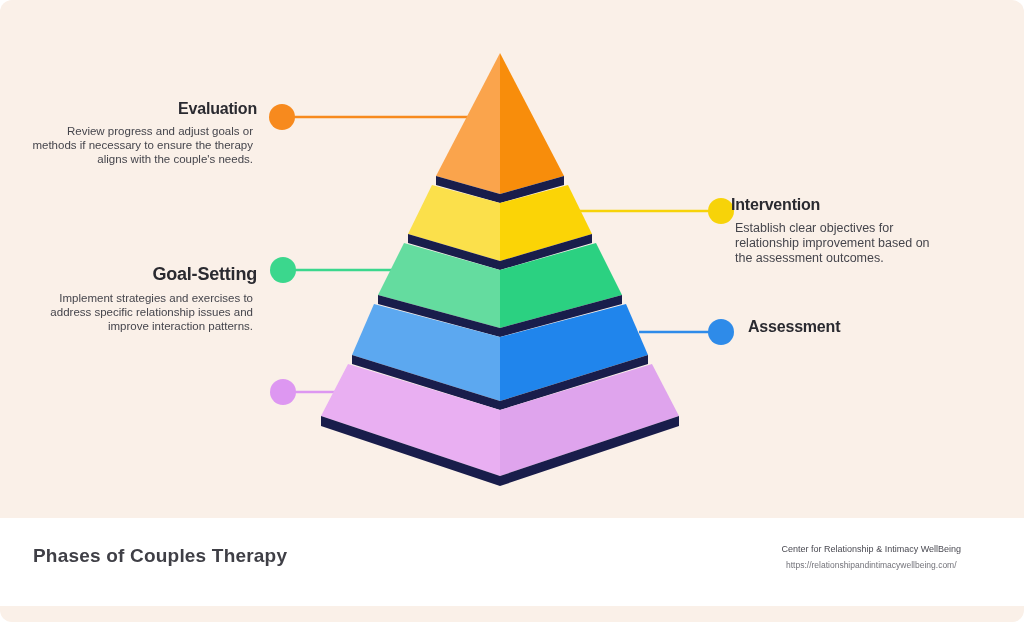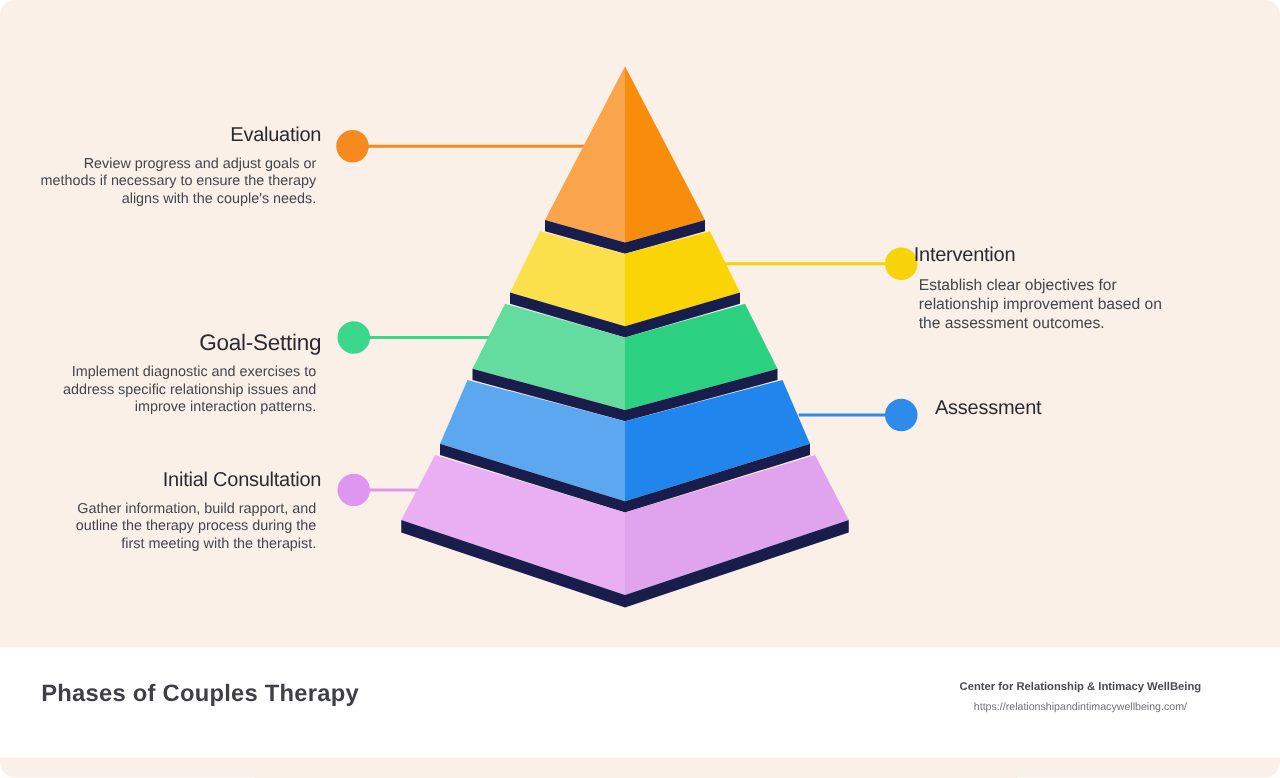--- a/index.html
+++ b/index.html
@@ -6,39 +6,39 @@
   .stage{
     position:relative;width:1024px;height:622px;overflow:hidden;
     background:#FAF0E8;border-radius:12px;
     font-family:"Liberation Sans",sans-serif;
   }
   .pyramid-svg{position:absolute;left:0;top:0;z-index:1;}
   .phase-label{position:absolute;z-index:2;}
   .phase-label.left{text-align:right;}
   .phase-label.right{text-align:left;}
   .phase-title{
-    margin:0 0 7px 0;font-size:16px;font-weight:400;color:#2A2A30;letter-spacing:-0.2px;
+    margin:0 0 7px 0;font-size:16px;font-weight:700;color:#2A2A30;letter-spacing:-0.2px;
   }
   .phase-title.big{font-size:18px;}
   .phase-desc{
     margin:4px;font-size:11.5px;line-height:13.8px;color:#45454C;
   }
   .phase-label.left .phase-desc{margin-left:auto;}
   .phase-label.right .phase-desc{font-size:12.5px;line-height:15.2px;}
   .footer{
     position:absolute;left:0;right:0;bottom:16px;height:88px;background:#FFFFFF;z-index:3;
   }
   .footer-title{
     position:absolute;left:33px;top:27px;margin:0;
     font-size:19px;font-weight:700;color:#3F3F46;letter-spacing:0.2px;
   }
   .footer-credit{
     position:absolute;right:63px;top:26px;text-align:center;
   }
-  .footer-org{font-size:9px;font-weight:700;color:#4A4A52;margin:0 0 6px 0;text-align:center;}
+  .footer-org{font-size:9px;font-weight:400;color:#4A4A52;margin:0 0 6px 0;text-align:center;}
   .footer-url{font-size:8.5px;color:#73737A;margin:0;}
 </style>
 </head>
 <body>
 
 <div class="stage">
 
   <svg class="pyramid-svg" width="1024" height="622" viewBox="0 0 1024 622">
 
     <line x1="292" y1="117" x2="470" y2="117" stroke-width="2.5" stroke="#F78A1E"></line>
@@ -74,27 +74,23 @@
     <circle cx="283" cy="392" r="13" fill="#DD97F1"></circle>
   </svg>
 
   <div class="phase-label left" style="left:17px;width:240px;top:100px;">
     <h2 class="phase-title">Evaluation</h2>
     <p class="phase-desc" style="width:228px;">Review progress and adjust goals or methods if necessary to ensure the therapy aligns with the couple's needs.</p>
   </div>
 
   <div class="phase-label left" style="left:17px;width:240px;top:264px;">
     <h2 class="phase-title big">Goal-Setting</h2>
-    <p class="phase-desc" style="width:222px;">Implement diagnostic and exercises to address specific relationship issues and improve interaction patterns.</p>
+    <p class="phase-desc" style="width:222px;">Implement strategies and exercises to address specific relationship issues and improve interaction patterns.</p>
   </div>
 
-  <div class="phase-label left" style="left:17px;width:240px;top:376px;">
-    <h2 class="phase-title">Initial Consultation</h2>
-    <p class="phase-desc" style="width:212px;">Gather information, build rapport, and outline the therapy process during the first meeting with the therapist.</p>
-  </div>
 
   <div class="phase-label right" style="left:731px;width:215px;top:196px;">
     <h2 class="phase-title">Intervention</h2>
     <p class="phase-desc" style="width:200px;">Establish clear objectives for relationship improvement based on the assessment outcomes.</p>
   </div>
 
   <div class="phase-label right" style="left:748px;width:215px;top:318px;">
     <h2 class="phase-title">Assessment</h2>
   </div>
 

